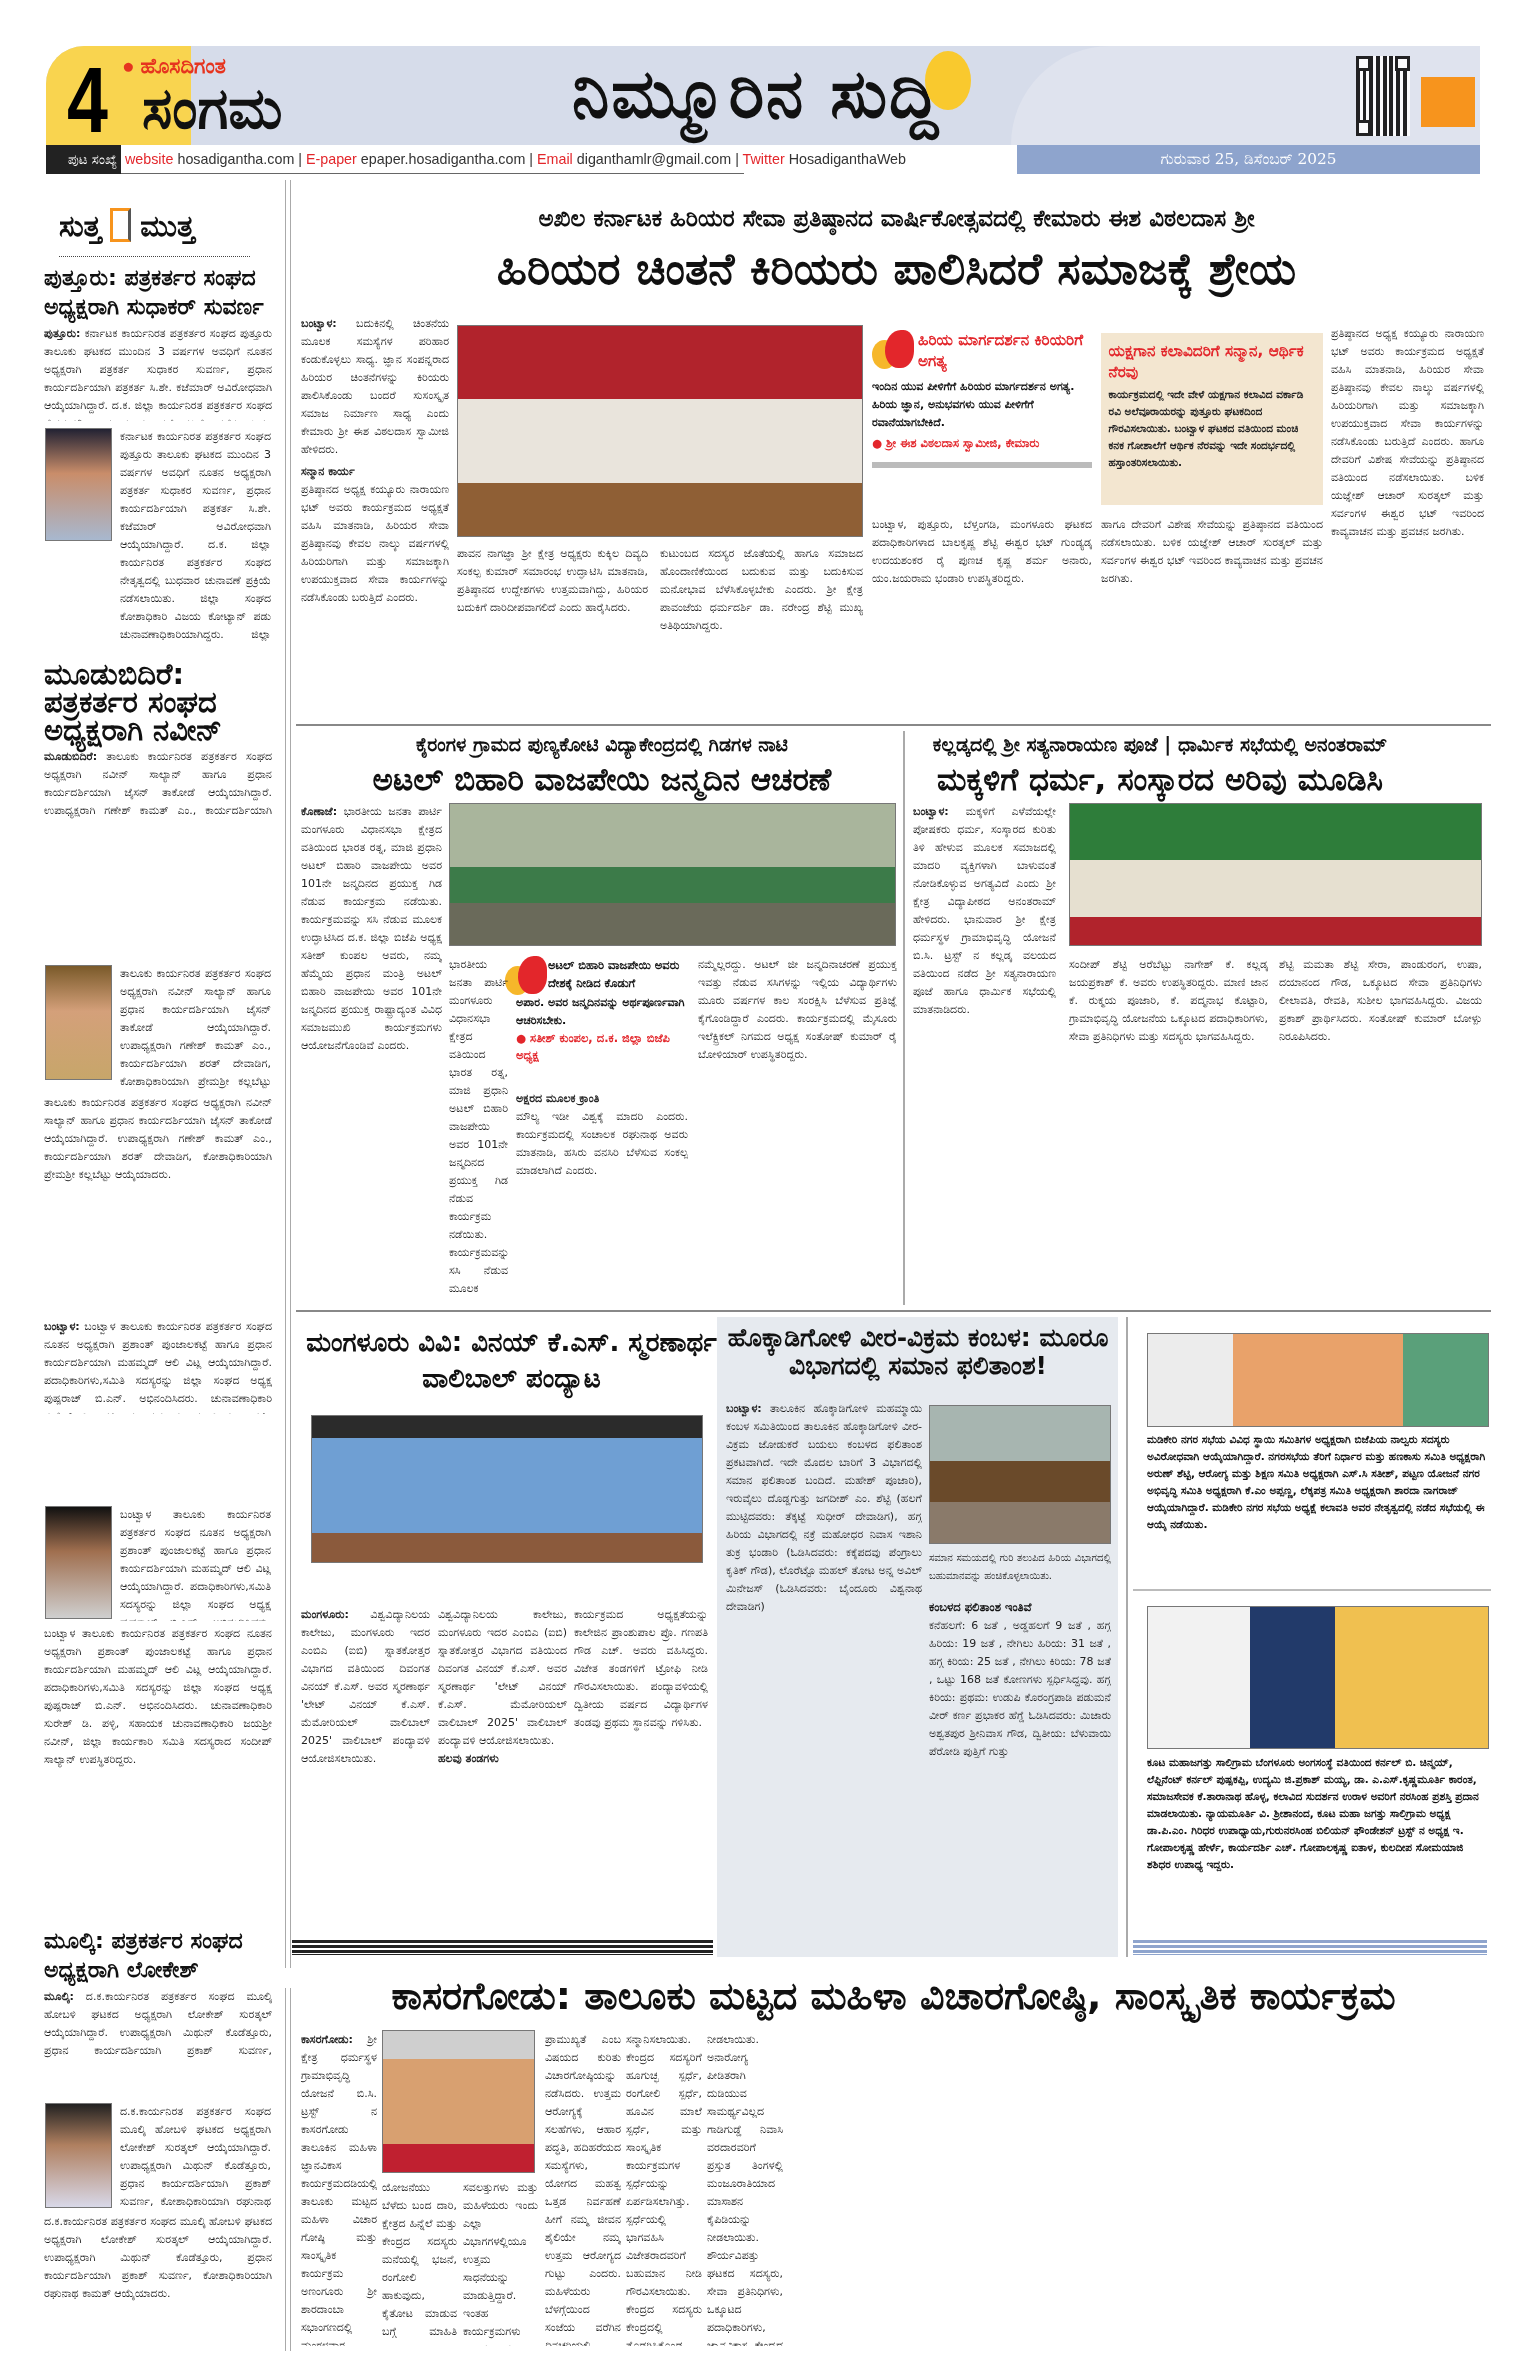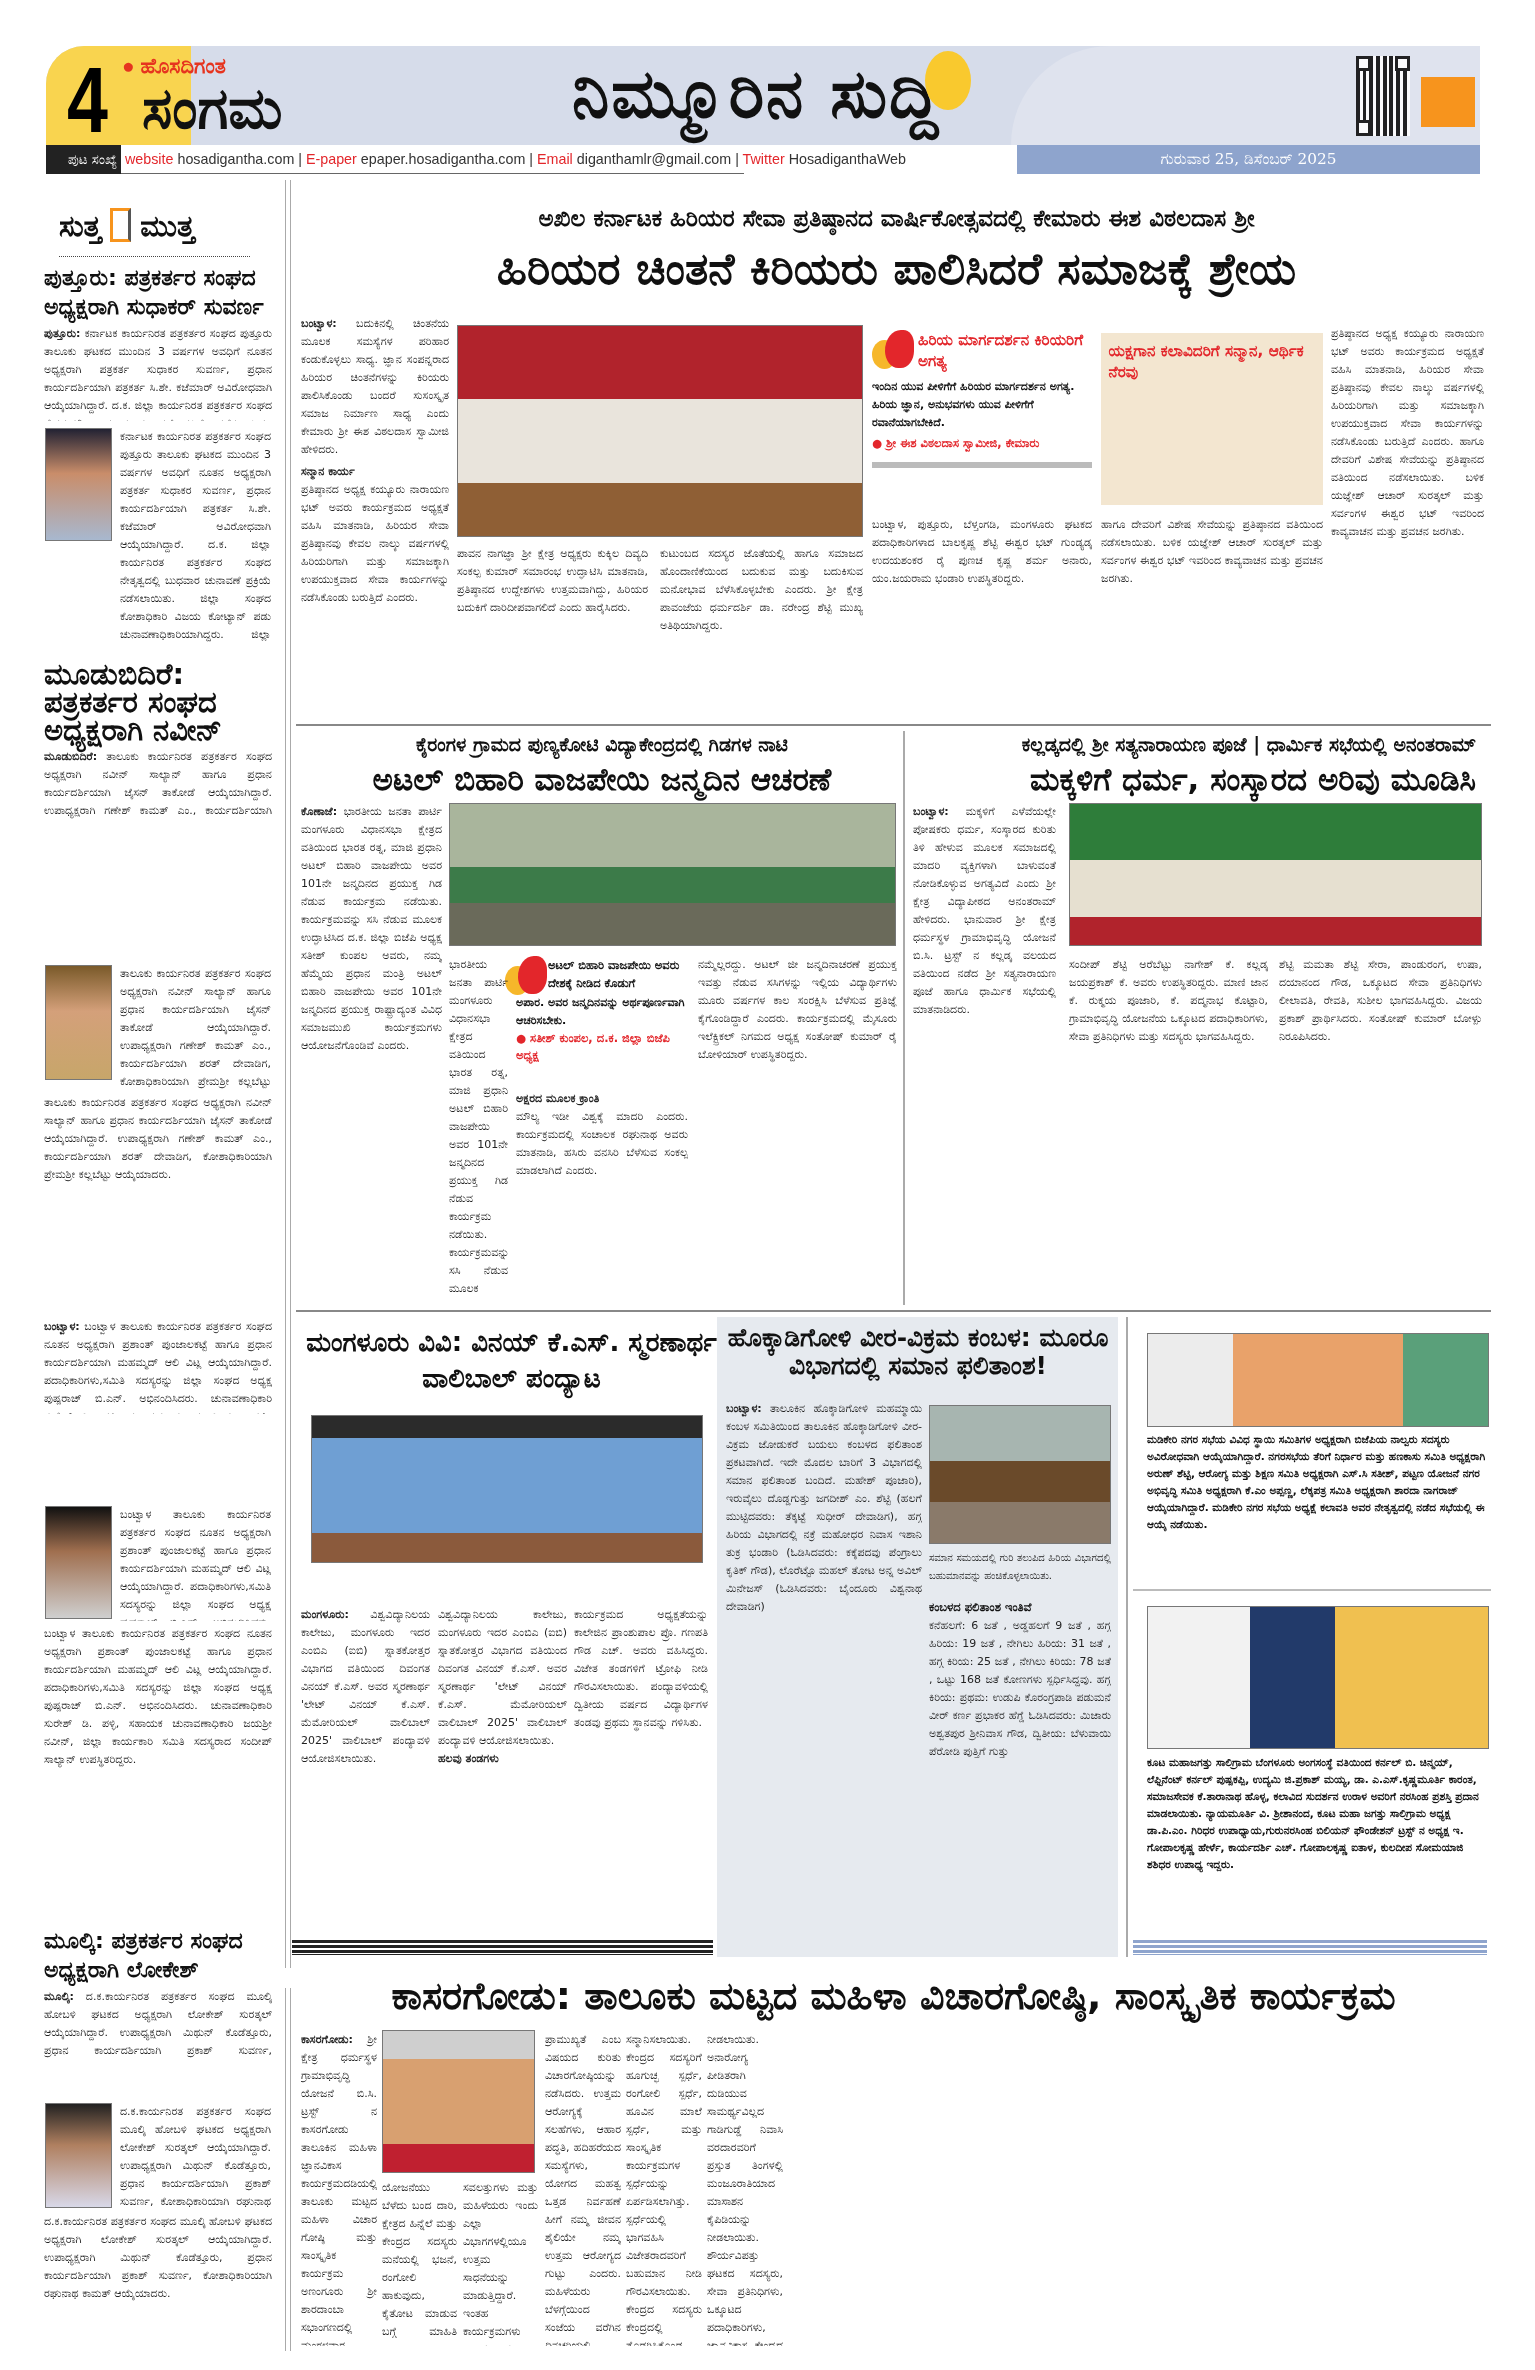--- a/index.html
+++ b/index.html
@@ -133,20 +133,21 @@
     </div>
   <div style="margin-left:46px;font:700 15.3px/21px 'DejaVu Sans',sans-serif;color:#e3262b">ಹಿರಿಯ ಮಾರ್ಗದರ್ಶನ ಕಿರಿಯರಿಗೆ ಅಗತ್ಯ</div>
   <div style="margin-top:5.7px;font:700 11px/18px 'DejaVu Sans',sans-serif;color:#111">ಇಂದಿನ ಯುವ ಪೀಳಿಗೆಗೆ ಹಿರಿಯರ ಮಾರ್ಗದರ್ಶನ ಅಗತ್ಯ. ಹಿರಿಯ ಜ್ಞಾನ, ಅನುಭವಗಳು ಯುವ ಪೀಳಿಗೆಗೆ ರವಾನೆಯಾಗಬೇಕಿದೆ.</div>
   <div style="font:700 11.5px/17px 'DejaVu Sans',sans-serif;color:#e3262b;margin-top:3.8px">● <span>ಶ್ರೀ ಈಶ ವಿಠಲದಾಸ ಸ್ವಾಮೀಜಿ, ಕೇಮಾರು</span></div>
   <div style="height:5.7px;background:#bbb;margin-top:9.6px"></div>
 </div>
 <div class="abs txt" style="left:872px;top:516px;width:220px;height:196px;overflow:hidden"><span>ಬಂಟ್ವಾಳ, ಪುತ್ತೂರು, ಬೆಳ್ತಂಗಡಿ, ಮಂಗಳೂರು ಘಟಕದ ಪದಾಧಿಕಾರಿಗಳಾದ ಬಾಲಕೃಷ್ಣ ಶೆಟ್ಟಿ ಈಶ್ವರ ಭಟ್ ಗುಂಡ್ಯಡ್ಕ ಉದಯಶಂಕರ ರೈ ಪುಣಚ ಕೃಷ್ಣ ಶರ್ಮ ಅನಾರು, ಯಂ.ಜಯರಾಮ ಭಂಡಾರಿ ಉಪಸ್ಥಿತರಿದ್ದರು.</span></div>
 
 <div class="box-cream" style="left:1101px;top:333px;width:222px;height:172px">
   <div style="padding:7.6px 7.6px 0;font:700 15.3px/21px 'DejaVu Sans',sans-serif;color:#e3262b">ಯಕ್ಷಗಾನ ಕಲಾವಿದರಿಗೆ ಸನ್ಮಾನ, ಆರ್ಥಿಕ ನೆರವು</div>
+  <div style="padding:3.8px 7.6px;font:700 10.5px/17px 'DejaVu Sans',sans-serif;color:#222">ಕಾರ್ಯಕ್ರಮದಲ್ಲಿ ಇದೇ ವೇಳೆ ಯಕ್ಷಗಾನ ಕಲಾವಿದ ವರ್ಕಾಡಿ ರವಿ ಅಲೆವೂರಾಯರನ್ನು ಪುತ್ತೂರು ಘಟಕದಿಂದ ಗೌರವಿಸಲಾಯಿತು. ಬಂಟ್ವಾಳ ಘಟಕದ ವತಿಯಿಂದ ಮಂಚಿ ಕನಕ ಗೋಶಾಲೆಗೆ ಆರ್ಥಿಕ ನೆರವನ್ನು ಇದೇ ಸಂದರ್ಭದಲ್ಲಿ ಹಸ್ತಾಂತರಿಸಲಾಯಿತು.</div>
 </div>
 <div class="abs txt" style="left:1101px;top:516px;width:222px;height:196px;overflow:hidden"><span>ಹಾಗೂ ದೇವರಿಗೆ ವಿಶೇಷ ಸೇವೆಯನ್ನು ಪ್ರತಿಷ್ಠಾನದ ವತಿಯಿಂದ ನಡೆಸಲಾಯಿತು. ಬಳಿಕ ಯಜ್ಞೇಶ್ ಆಚಾರ್ ಸುರತ್ಕಲ್ ಮತ್ತು ಸರ್ವಂಗಳ ಈಶ್ವರ ಭಟ್ ಇವರಿಂದ ಕಾವ್ಯವಾಚನ ಮತ್ತು ಪ್ರವಚನ ಜರಗಿತು.</span></div>
 <div class="abs txt" style="left:1331px;top:325px;width:153px;height:387px;overflow:hidden"><span>ಪ್ರತಿಷ್ಠಾನದ ಅಧ್ಯಕ್ಷ ಕಯ್ಯೂರು ನಾರಾಯಣ ಭಟ್ ಅವರು ಕಾರ್ಯಕ್ರಮದ ಅಧ್ಯಕ್ಷತೆ ವಹಿಸಿ ಮಾತನಾಡಿ, ಹಿರಿಯರ ಸೇವಾ ಪ್ರತಿಷ್ಠಾನವು ಕೇವಲ ನಾಲ್ಕು ವರ್ಷಗಳಲ್ಲಿ ಹಿರಿಯರಿಗಾಗಿ ಮತ್ತು ಸಮಾಜಕ್ಕಾಗಿ ಉಪಯುಕ್ತವಾದ ಸೇವಾ ಕಾರ್ಯಗಳನ್ನು ನಡೆಸಿಕೊಂಡು ಬರುತ್ತಿದೆ ಎಂದರು.</span> <span>ಹಾಗೂ ದೇವರಿಗೆ ವಿಶೇಷ ಸೇವೆಯನ್ನು ಪ್ರತಿಷ್ಠಾನದ ವತಿಯಿಂದ ನಡೆಸಲಾಯಿತು. ಬಳಿಕ ಯಜ್ಞೇಶ್ ಆಚಾರ್ ಸುರತ್ಕಲ್ ಮತ್ತು ಸರ್ವಂಗಳ ಈಶ್ವರ ಭಟ್ ಇವರಿಂದ ಕಾವ್ಯವಾಚನ ಮತ್ತು ಪ್ರವಚನ ಜರಗಿತು.</span></div>
 
 <div class="hrule" style="left:296px;top:724px;width:1195px"></div>
 
 <div class="abs" style="left:301px;top:731px;width:602px;text-align:center">
   <div class="hdsm">ಕೈರಂಗಳ ಗ್ರಾಮದ ಪುಣ್ಯಕೋಟಿ ವಿದ್ಯಾಕೇಂದ್ರದಲ್ಲಿ ಗಿಡಗಳ ನಾಟಿ</div>
   <div class="hd" style="font-size:31px;line-height:42px">ಅಟಲ್ ಬಿಹಾರಿ ವಾಜಪೇಯಿ ಜನ್ಮದಿನ ಆಚರಣೆ</div>
 </div>
@@ -160,21 +161,21 @@
   <div style="margin-left:32px;font:700 11.5px/18px 'DejaVu Sans',sans-serif">ಅಟಲ್ ಬಿಹಾರಿ ವಾಜಪೇಯಿ ಅವರು ದೇಶಕ್ಕೆ ನೀಡಿದ ಕೊಡುಗೆ</div>
   <div style="font:700 11px/18px 'DejaVu Sans',sans-serif;margin-top:1.9px">ಅಪಾರ. ಅವರ ಜನ್ಮದಿನವನ್ನು ಅರ್ಥಪೂರ್ಣವಾಗಿ ಆಚರಿಸಬೇಕು.</div>
   <div style="font:700 11.5px/17px 'DejaVu Sans',sans-serif;color:#e3262b">● <span>ಸತೀಶ್ ಕುಂಪಲ, ದ.ಕ. ಜಿಲ್ಲಾ ಬಿಜೆಪಿ ಅಧ್ಯಕ್ಷ</span></div>
 </div>
 <div class="abs txt" style="left:449px;top:956px;width:59px;height:344px;overflow:hidden"><span>ಭಾರತೀಯ ಜನತಾ ಪಾರ್ಟಿ ಮಂಗಳೂರು ವಿಧಾನಸಭಾ ಕ್ಷೇತ್ರದ ವತಿಯಿಂದ ಭಾರತ ರತ್ನ, ಮಾಜಿ ಪ್ರಧಾನಿ ಅಟಲ್ ಬಿಹಾರಿ ವಾಜಪೇಯಿ ಅವರ 101ನೇ ಜನ್ಮದಿನದ ಪ್ರಯುಕ್ತ ಗಿಡ ನೆಡುವ ಕಾರ್ಯಕ್ರಮ ನಡೆಯಿತು. ಕಾರ್ಯಕ್ರಮವನ್ನು ಸಸಿ ನೆಡುವ ಮೂಲಕ ಉದ್ಘಾಟಿಸಿದ ದ.ಕ. ಜಿಲ್ಲಾ ಬಿಜೆಪಿ ಅಧ್ಯಕ್ಷ ಸತೀಶ್ ಕುಂಪಲ ಅವರು, ನಮ್ಮ ಹೆಮ್ಮೆಯ ಪ್ರಧಾನ ಮಂತ್ರಿ ಅಟಲ್ ಬಿಹಾರಿ ವಾಜಪೇಯಿ ಅವರ 101ನೇ ಜನ್ಮದಿನದ ಪ್ರಯುಕ್ತ ರಾಷ್ಟ್ರಾದ್ಯಂತ ವಿವಿಧ ಸಮಾಜಮುಖಿ ಕಾರ್ಯಕ್ರಮಗಳು ಆಯೋಜನೆಗೊಂಡಿವೆ ಎಂದರು.</span></div>
 <div class="abs txt" style="left:516px;top:1090px;width:172px;height:210px;overflow:hidden"><div style="font-weight:700">ಅಕ್ಷರದ ಮೂಲಕ ಕ್ರಾಂತಿ</div><span>ಮೌಲ್ಯ ಇಡೀ ವಿಶ್ವಕ್ಕೆ ಮಾದರಿ ಎಂದರು. ಕಾರ್ಯಕ್ರಮದಲ್ಲಿ ಸಂಚಾಲಕ ರಘುನಾಥ ಅವರು ಮಾತನಾಡಿ, ಹಸಿರು ವನಸಿರಿ ಬೆಳೆಸುವ ಸಂಕಲ್ಪ ಮಾಡಲಾಗಿದೆ ಎಂದರು.</span></div>
 <div class="abs txt" style="left:698px;top:956px;width:199px;height:344px;overflow:hidden"><span>ನಮ್ಮೆಲ್ಲರದ್ದು. ಅಟಲ್ ಜೀ ಜನ್ಮದಿನಾಚರಣೆ ಪ್ರಯುಕ್ತ ಇವತ್ತು ನೆಡುವ ಸಸಿಗಳನ್ನು ಇಲ್ಲಿಯ ವಿದ್ಯಾರ್ಥಿಗಳು ಮೂರು ವರ್ಷಗಳ ಕಾಲ ಸಂರಕ್ಷಿಸಿ ಬೆಳೆಸುವ ಪ್ರತಿಜ್ಞೆ ಕೈಗೊಂಡಿದ್ದಾರೆ ಎಂದರು. ಕಾರ್ಯಕ್ರಮದಲ್ಲಿ ಮೈಸೂರು ಇಲೆಕ್ಟ್ರಿಕಲ್ ನಿಗಮದ ಅಧ್ಯಕ್ಷ ಸಂತೋಷ್ ಕುಮಾರ್ ರೈ ಬೋಳಿಯಾರ್ ಉಪಸ್ಥಿತರಿದ್ದರು.</span></div>
 
 <div class="abs" style="left:903px;top:731px;width:1.9px;height:574px;background:#aaa"></div>
 
-<div class="abs" style="left:902px;top:731px;width:574px;text-align:right">
+<div class="abs" style="left:873px;top:731px;width:574px;text-align:center">
   <div class="hdsm">ಕಲ್ಲಡ್ಕದಲ್ಲಿ ಶ್ರೀ ಸತ್ಯನಾರಾಯಣ ಪೂಜೆ | ಧಾರ್ಮಿಕ ಸಭೆಯಲ್ಲಿ ಅನಂತರಾಮ್</div>
   <div class="hd" style="font-size:31px;line-height:42px">ಮಕ್ಕಳಿಗೆ ಧರ್ಮ, ಸಂಸ್ಕಾರದ ಅರಿವು ಮೂಡಿಸಿ</div>
 </div>
 <div class="abs txt" style="left:913px;top:803px;width:143px;height:497px;overflow:hidden"><b>ಬಂಟ್ವಾಳ:</b> <span>ಮಕ್ಕಳಿಗೆ ಎಳೆವೆಯಲ್ಲೇ ಪೋಷಕರು ಧರ್ಮ, ಸಂಸ್ಕಾರದ ಕುರಿತು ತಿಳಿ ಹೇಳುವ ಮೂಲಕ ಸಮಾಜದಲ್ಲಿ ಮಾದರಿ ವ್ಯಕ್ತಿಗಳಾಗಿ ಬಾಳುವಂತೆ ನೋಡಿಕೊಳ್ಳುವ ಅಗತ್ಯವಿದೆ ಎಂದು ಶ್ರೀ ಕ್ಷೇತ್ರ ವಿದ್ಯಾಪೀಠದ ಅನಂತರಾಮ್ ಹೇಳಿದರು. ಭಾನುವಾರ ಶ್ರೀ ಕ್ಷೇತ್ರ ಧರ್ಮಸ್ಥಳ ಗ್ರಾಮಾಭಿವೃದ್ಧಿ ಯೋಜನೆ ಬಿ.ಸಿ. ಟ್ರಸ್ಟ್ ನ ಕಲ್ಲಡ್ಕ ವಲಯದ ವತಿಯಿಂದ ನಡೆದ ಶ್ರೀ ಸತ್ಯನಾರಾಯಣ ಪೂಜೆ ಹಾಗೂ ಧಾರ್ಮಿಕ ಸಭೆಯಲ್ಲಿ ಮಾತನಾಡಿದರು.</span></div>
 <div class="photo" style="left:1069px;top:803px;width:413px;height:143px;background:linear-gradient(180deg,#2e7d3a 0 40%,#e6e0d0 40% 80%,#b1232c 80%)"></div>
 <div class="abs txt" style="left:1069px;top:956px;width:199px;height:344px;overflow:hidden"><span>ಸಂದೀಪ್ ಶೆಟ್ಟಿ ಅರೆಬೆಟ್ಟು ನಾಗೇಶ್ ಕೆ. ಕಲ್ಲಡ್ಕ ಜಯಪ್ರಕಾಶ್ ಕೆ. ಅವರು ಉಪಸ್ಥಿತರಿದ್ದರು. ಮಾಣಿ ಜಾನ ಕೆ. ರುಕ್ಮಯ ಪೂಜಾರಿ, ಕೆ. ಪದ್ಮನಾಭ ಕೊಟ್ಟಾರಿ, ಗ್ರಾಮಾಭಿವೃದ್ಧಿ ಯೋಜನೆಯ ಒಕ್ಕೂಟದ ಪದಾಧಿಕಾರಿಗಳು, ಸೇವಾ ಪ್ರತಿನಿಧಿಗಳು ಮತ್ತು ಸದಸ್ಯರು ಭಾಗವಹಿಸಿದ್ದರು.</span></div>
 <div class="abs txt" style="left:1279px;top:956px;width:203px;height:344px;overflow:hidden"><span>ಶೆಟ್ಟಿ ಮಮತಾ ಶೆಟ್ಟಿ ಸೇರಾ, ಪಾಂಡುರಂಗ, ಉಷಾ, ದಯಾನಂದ ಗೌಡ, ಒಕ್ಕೂಟದ ಸೇವಾ ಪ್ರತಿನಿಧಿಗಳು ಲೀಲಾವತಿ, ರೇವತಿ, ಸುಶೀಲ ಭಾಗವಹಿಸಿದ್ದರು. ವಿಜಯ ಪ್ರಕಾಶ್ ಪ್ರಾರ್ಥಿಸಿದರು. ಸಂತೋಷ್ ಕುಮಾರ್ ಬೋಳ್ಪು ನಿರೂಪಿಸಿದರು.</span></div>
 
 <div class="hrule" style="left:296px;top:1310px;width:1195px"></div>
 

